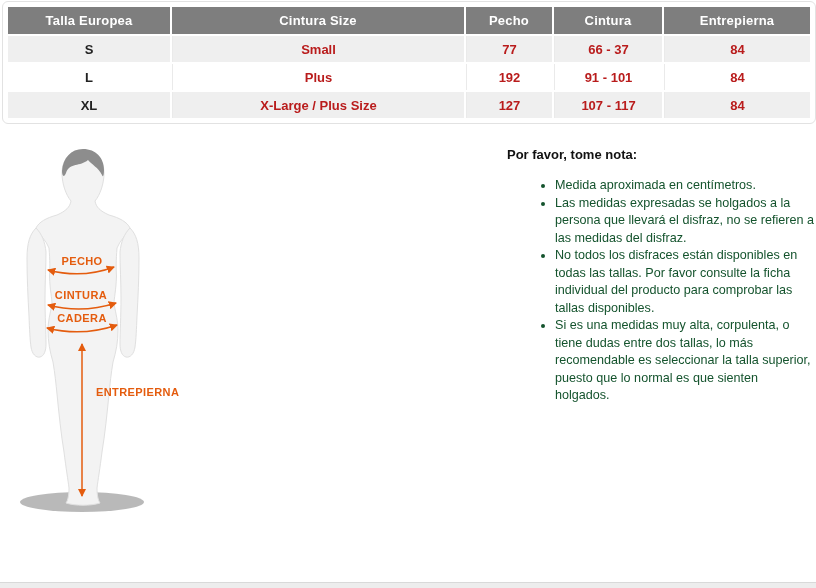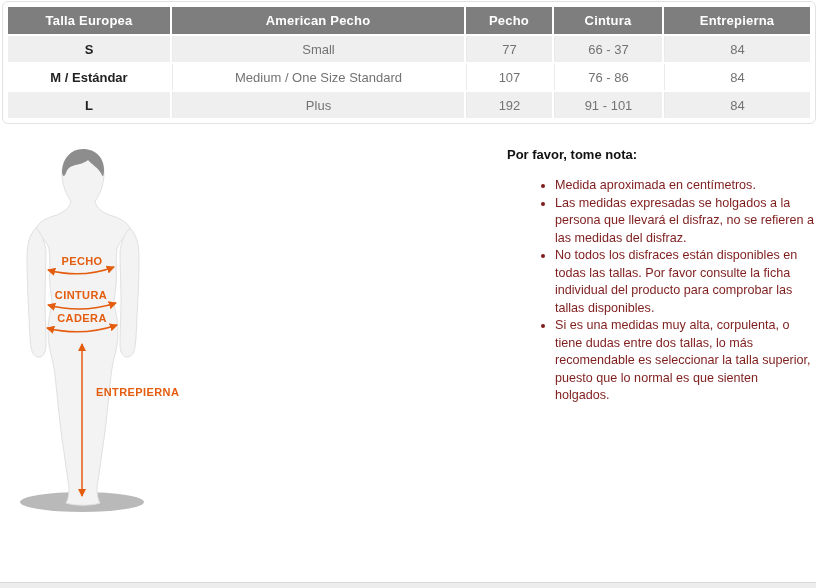--- a/index.html
+++ b/index.html
@@ -34,25 +34,25 @@
     background: var(--header-gray, #7e7e7e);
     color: #ffffff;
     font-size: 13px;
     font-weight: bold;
     height: 25px;
     text-align: center;
     letter-spacing: 0.2px;
   }
   .size-chart td {
     background: #ffffff;
-    color: #737373;
+    color: #b91c1c;
     font-size: 13px;
     text-align: center;
     height: 24px;
-    font-weight: normal;
+    font-weight: bold;
   }
   .size-chart td:first-child { font-weight: bold; color: #222; }
   .size-chart tbody tr:nth-child(odd) td { background: var(--row-stripe, #efefef); }
   .size-chart td + td { border-left: 1px solid #eaeaea; }
 
   
   .figure-svg {
     position: absolute;
     left: 8px;
     top: 146px;
@@ -98,21 +98,21 @@
     line-height: 16px;
   }
   .notes ul {
     margin: 14px 0 0 0;
     padding: 0 0 0 48px;
   }
   .notes li {
     font-size: 12.6px;
     line-height: 17.5px;
     margin: 0;
-    color: #7f1d1d;
+    color: #14532d;
     width: 260px;
   }
 
   
   .footer-bar {
     position: absolute;
     left: 0;
     right: 0;
     top: 582px;
     height: 6px;
@@ -130,46 +130,46 @@
       <colgroup>
         <col style="width:162px">
         <col style="width:292px">
         <col style="width:86px">
         <col style="width:108px">
         <col>
       </colgroup>
       <thead>
         <tr id="cols">
             <th>Talla Europea</th>
-            <th>American Pecho</th>
+            <th>Cintura Size</th>
             <th>Pecho</th>
             <th>Cintura</th>
             <th>Entrepierna</th>
           </tr>
       </thead>
       <tbody id="rows">
           <tr>
             <td>S</td>
             <td>Small</td>
             <td>77</td>
             <td>66 - 37</td>
             <td>84</td>
           </tr>
           <tr>
-            <td>M / Estándar</td>
-            <td>Medium / One Size Standard</td>
-            <td>107</td>
-            <td>76 - 86</td>
-            <td>84</td>
-          </tr>
-          <tr>
             <td>L</td>
             <td>Plus</td>
             <td>192</td>
             <td>91 - 101</td>
+            <td>84</td>
+          </tr>
+          <tr>
+            <td>XL</td>
+            <td>X-Large / Plus Size</td>
+            <td>127</td>
+            <td>107 - 117</td>
             <td>84</td>
           </tr>
         </tbody>
     </table>
   </div>
 
   <svg class="figure-svg" viewBox="0 0 170 372">
     <defs>
       <marker id="ah" viewBox="0 0 8 8" refX="7" refY="4" markerWidth="5.5" markerHeight="5.5" orient="auto-start-reverse">
         <path d="M0,0 L8,4 L0,8 Z"></path>

